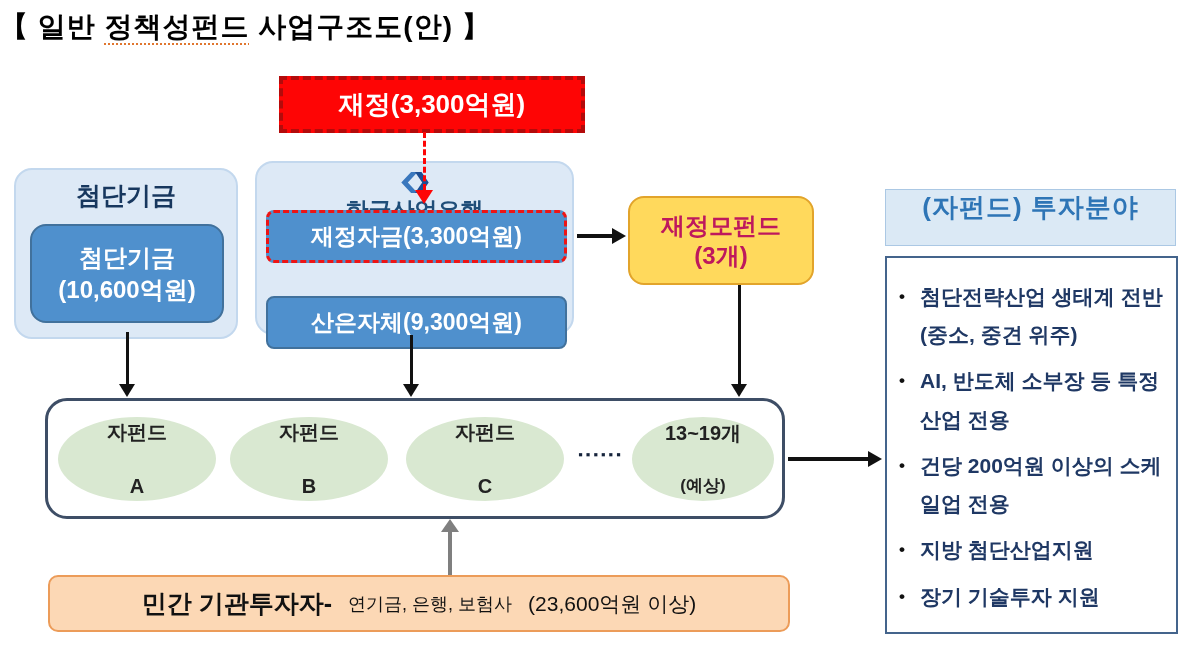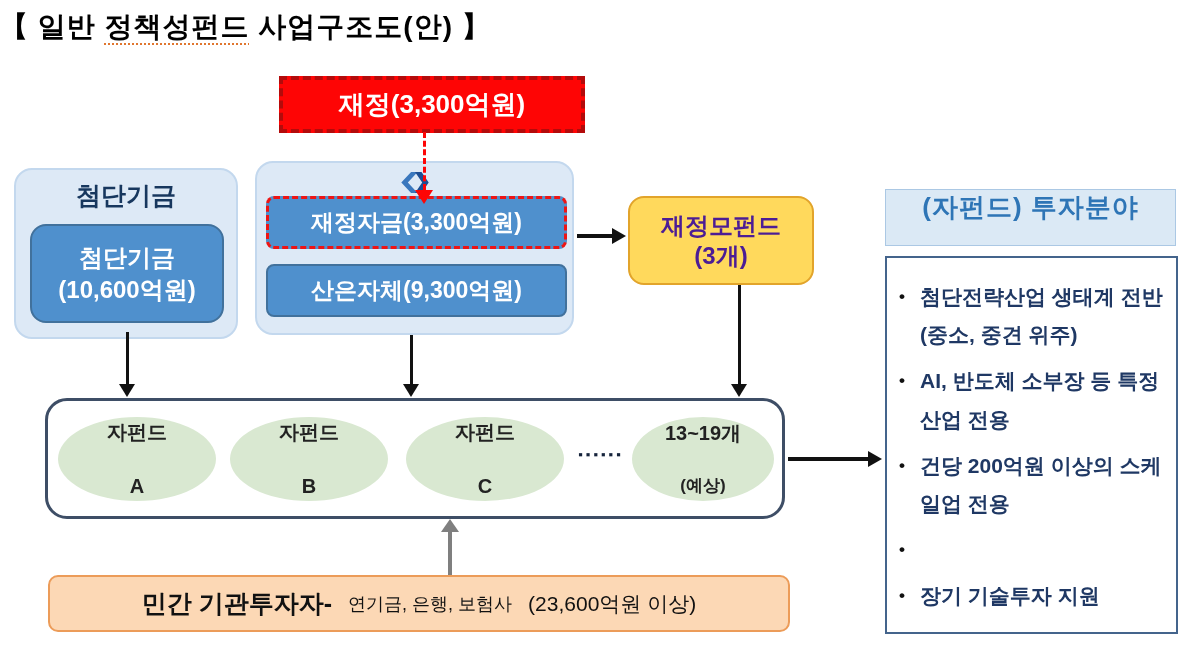--- a/index.html
+++ b/index.html
@@ -48,28 +48,28 @@
     display:flex;flex-direction:column;align-items:center;justify-content:center;
   }
   .fund-inner{
     position:absolute;left:14px;top:54px;width:194px;height:99px;
     border-radius:16px;font-size:24px;line-height:1.3;
   }
   .kdb-box{
     position:absolute;left:9px;width:301px;height:53px;
     border-radius:8px;font-size:23px;
   }
-  .kdb-fiscal{top:33px;border:3.5px dashed #ee1414;}
-  .kdb-own{top:101px;text-align:center;}
+  .kdb-fiscal{top:47px;border:3.5px dashed #ee1414;}
+  .kdb-own{top:133px;text-align:center;}
 
   
   .mother{
     left:628px;top:196px;width:186px;height:89px;
     background:#ffd95c;border:2.5px solid #e2a42b;box-sizing:border-box;
-    border-radius:16px;color:#4c1d95;font-weight:bold;font-size:24px;
+    border-radius:16px;color:#be185d;font-weight:bold;font-size:24px;
     display:flex;flex-direction:column;align-items:center;justify-content:center;
     line-height:1.25;
   }
 
   
   .subfund-wrap{
     left:45px;top:398px;width:740px;height:121px;background:#fff;
     border:3px solid #3e4e66;box-sizing:border-box;border-radius:22px;
   }
   .ellipse{
@@ -226,20 +226,21 @@
     <li>
         <span class="blt">•</span>
         <span>AI, 반도체 소부장 등 특정산업 전용</span>
       </li>
     <li>
         <span class="blt">•</span>
         <span>건당 200억원 이상의 스케일업 전용</span>
       </li>
     <li>
         <span class="blt">•</span>
+        <span>지방 첨단산업지원</span>
       </li>
     <li>
         <span class="blt">•</span>
         <span>장기 기술투자 지원</span>
       </li>
   </ul>
 </div>
 
 <div class="gray-line"></div>
 <div class="gray-tri"></div>

